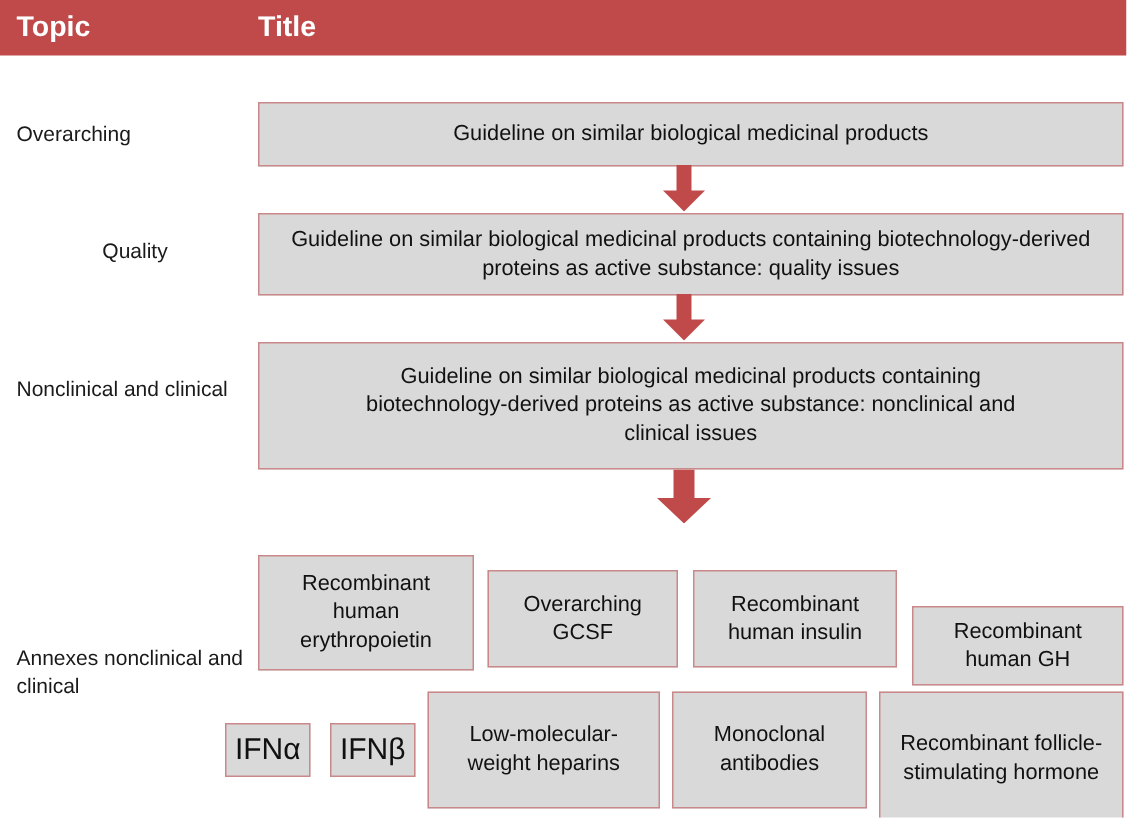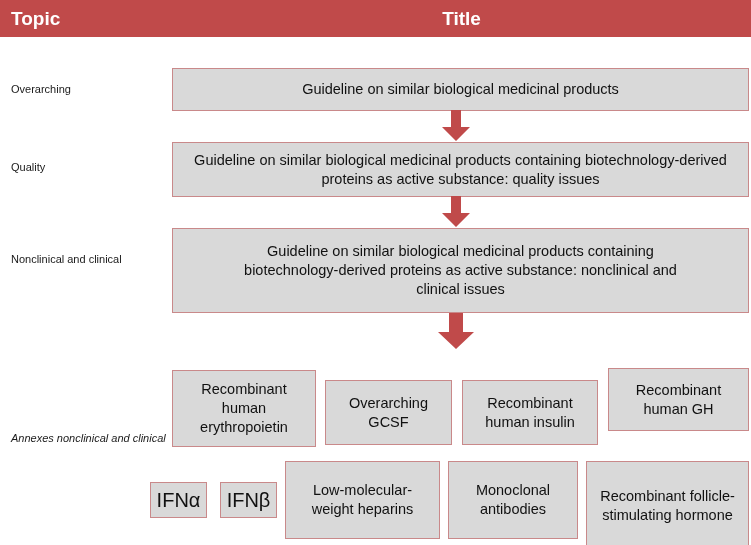--- a/index.html
+++ b/index.html
@@ -38,29 +38,28 @@
     line-height: 37px;
     color: #ffffff;
     font-size: 19px;
     font-weight: bold;
     white-space: nowrap;
   }
   .header-topic { left: 11px; }
   .header-title {
     left: 172px;
     width: 579px;
-    text-align: center;
   }
 
   
   .row-label {
     position: absolute;
     left: 11px;
     width: 158px;
-    font-size: 11px;
+    font-size: 14px;
     line-height: 19px;
     color: #1a1a1a;
   }
 
   
   .box {
     position: absolute;
     box-sizing: border-box;
     background: #d9d9d9;
     border: 1.5px solid #c9898a;
@@ -94,45 +93,45 @@
   </div>
 
   <div class="row-label" style="top:80px;">Overarching</div>
 
   <div class="box" style="left:172px; top:68px; width:577px; height:43px;">Guideline on similar biological medicinal products</div>
 
   <svg class="arrow" style="left:440px; top:110px;" width="32" height="31" viewBox="0 0 32 31">
     <polygon points="11,0 21,0 21,17 30,17 16,31 2,17 11,17" fill="#c04a4a"></polygon>
   </svg>
 
-  <div class="row-label" style="top:158px;">Quality</div>
+  <div class="row-label" style="top:158px;text-align:center;">Quality</div>
 
   <div class="box" style="left:172px; top:142px; width:577px; height:55px;">Guideline on similar biological medicinal products containing biotechnology-derived proteins as active substance: quality issues</div>
 
   <svg class="arrow" style="left:440px; top:196px;" width="32" height="31" viewBox="0 0 32 31">
     <polygon points="11,0 21,0 21,17 30,17 16,31 2,17 11,17" fill="#c04a4a"></polygon>
   </svg>
 
   <div class="row-label" style="top:250px;">Nonclinical and clinical</div>
 
   <div class="box" style="left:172px; top:228px; width:577px; height:85px; padding-left:60px; padding-right:60px;">Guideline on similar biological medicinal products containing biotechnology-derived proteins as active substance: nonclinical and clinical issues</div>
 
   <svg class="arrow" style="left:436px; top:313px;" width="40" height="36" viewBox="0 0 40 36">
     <polygon points="13,0 27,0 27,19 38,19 20,36 2,19 13,19" fill="#c04a4a"></polygon>
   </svg>
 
-  <div class="row-label" style="top:429px;font-style:italic;">Annexes nonclinical and clinical</div>
+  <div class="row-label" style="top:429px;">Annexes nonclinical and clinical</div>
 
   <div class="box" style="left:172px; top:370px; width:144px; height:77px;">Recombinant human erythropoietin</div>
 
   <div class="box" style="left:325px; top:380px; width:127px; height:65px;">Overarching GCSF</div>
 
   <div class="box" style="left:462px; top:380px; width:136px; height:65px;">Recombinant human insulin</div>
 
-  <div class="box" style="left:608px; top:368px; width:141px; height:63px;">Recombinant human GH</div>
+  <div class="box" style="left:608px; top:404px; width:141px; height:53px;">Recombinant human GH</div>
 
   <div class="box small" style="left:150px; top:482px; width:57px; height:36px;">IFNα</div>
 
   <div class="box small" style="left:220px; top:482px; width:57px; height:36px;">IFNβ</div>
 
   <div class="box" style="left:285px; top:461px; width:155px; height:78px;">Low-molecular-weight heparins</div>
 
   <div class="box" style="left:448px; top:461px; width:130px; height:78px;">Monoclonal antibodies</div>
 
   <div class="box" style="left:586px; top:461px; width:163px; height:90px;">Recombinant follicle-stimulating hormone</div>

